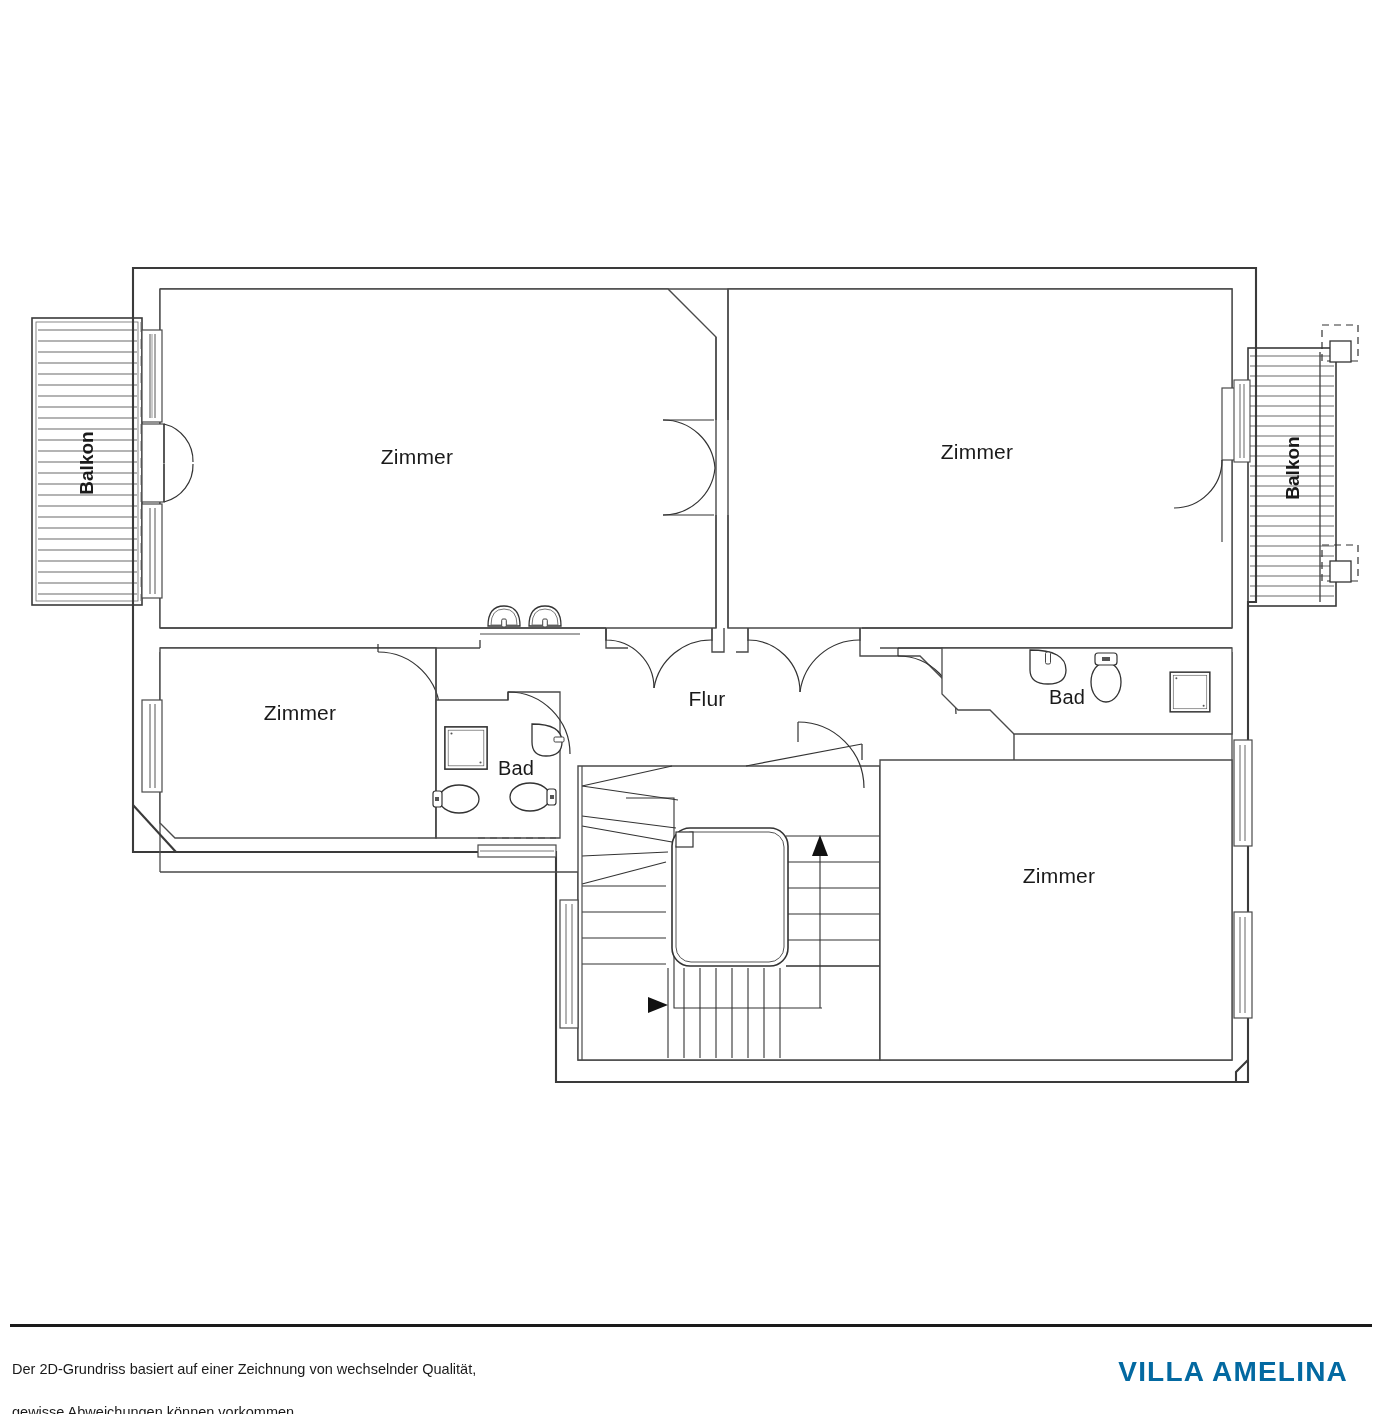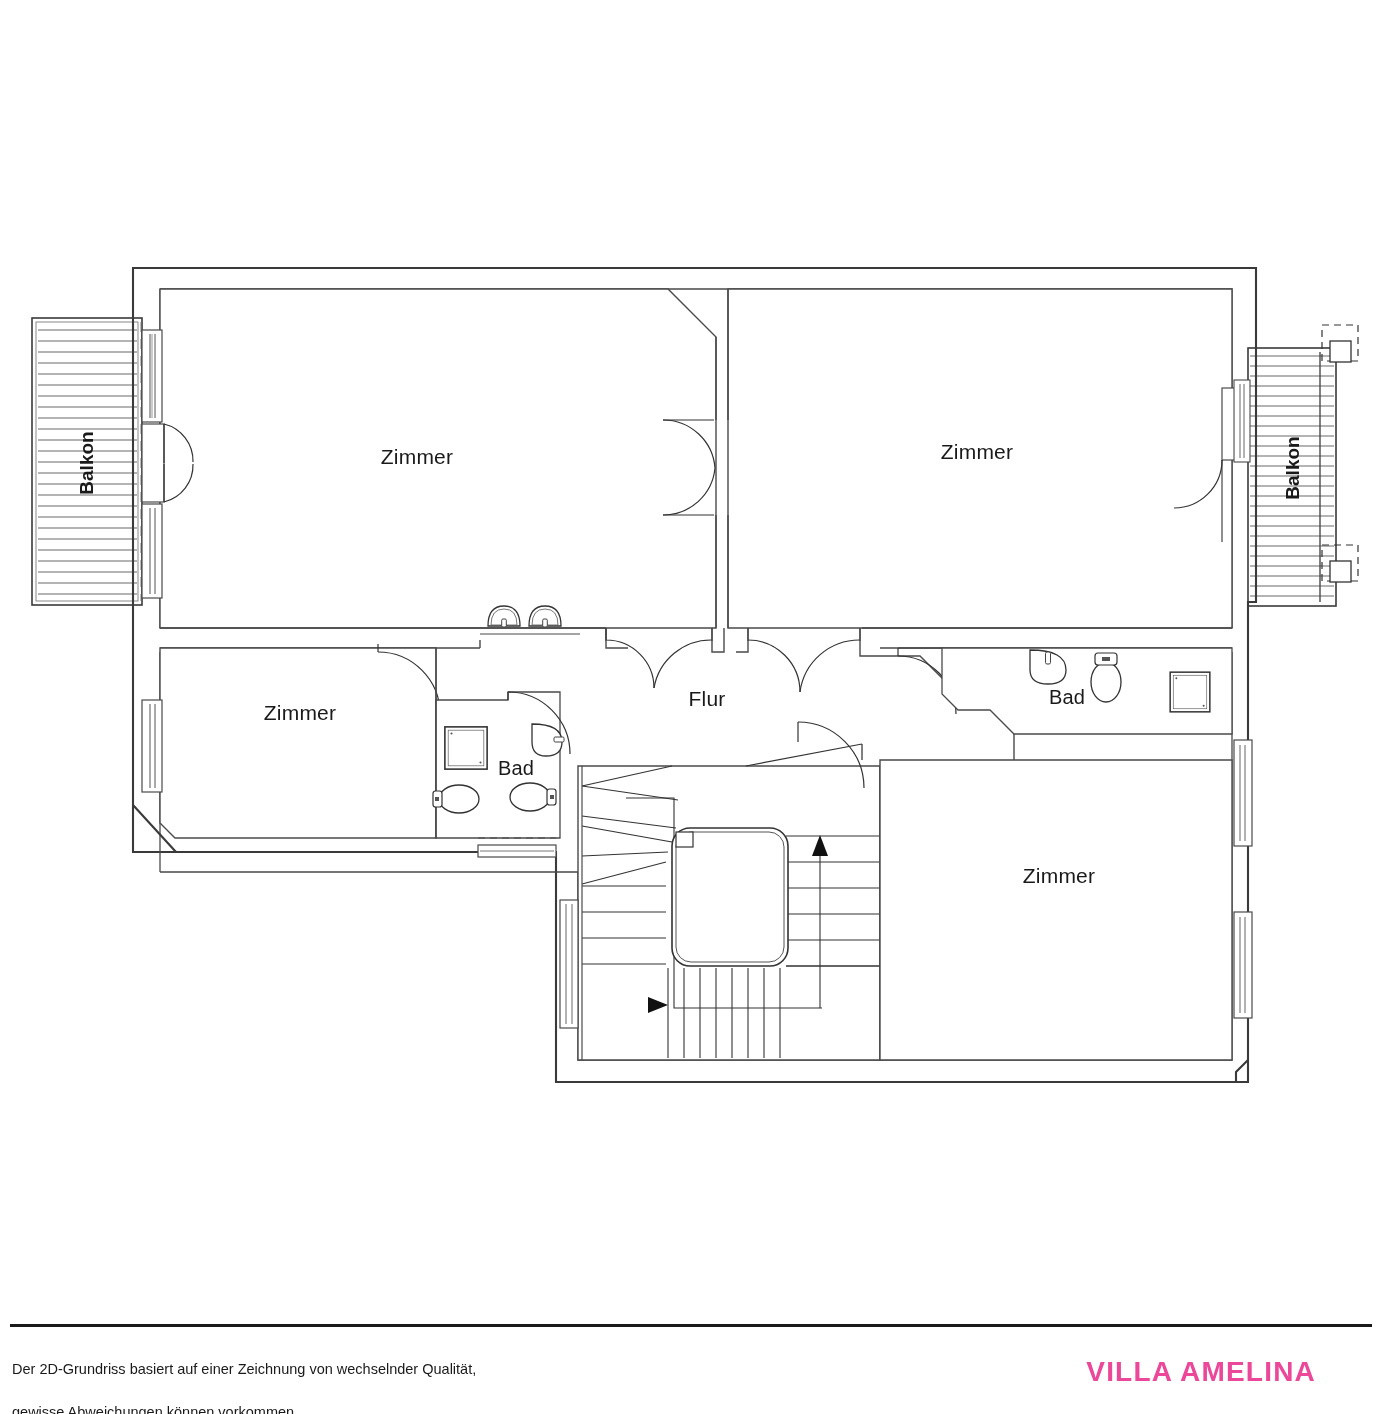--- a/index.html
+++ b/index.html
@@ -66,26 +66,26 @@
     position: absolute;
     left: 12px;
     top: 14px;
     font-size: 14.5px;
     line-height: 1.48;
     color: #1a1a1a;
     white-space: pre-line;
   }
   .footer-right {
     position: absolute;
-    right: 66px;
+    right: 34px;
     top: 32px;
     font-size: 28px;
     font-weight: 700;
     letter-spacing: 1.2px;
-    color: #ec4899;
+    color: #0369a1;
   }
 </style>
 </head>
 <body>
 
 <div id="floorplan-stage">
 
   <svg id="plan-svg" width="1394" height="1414" viewBox="0 0 1394 1414">
 
     <defs>

